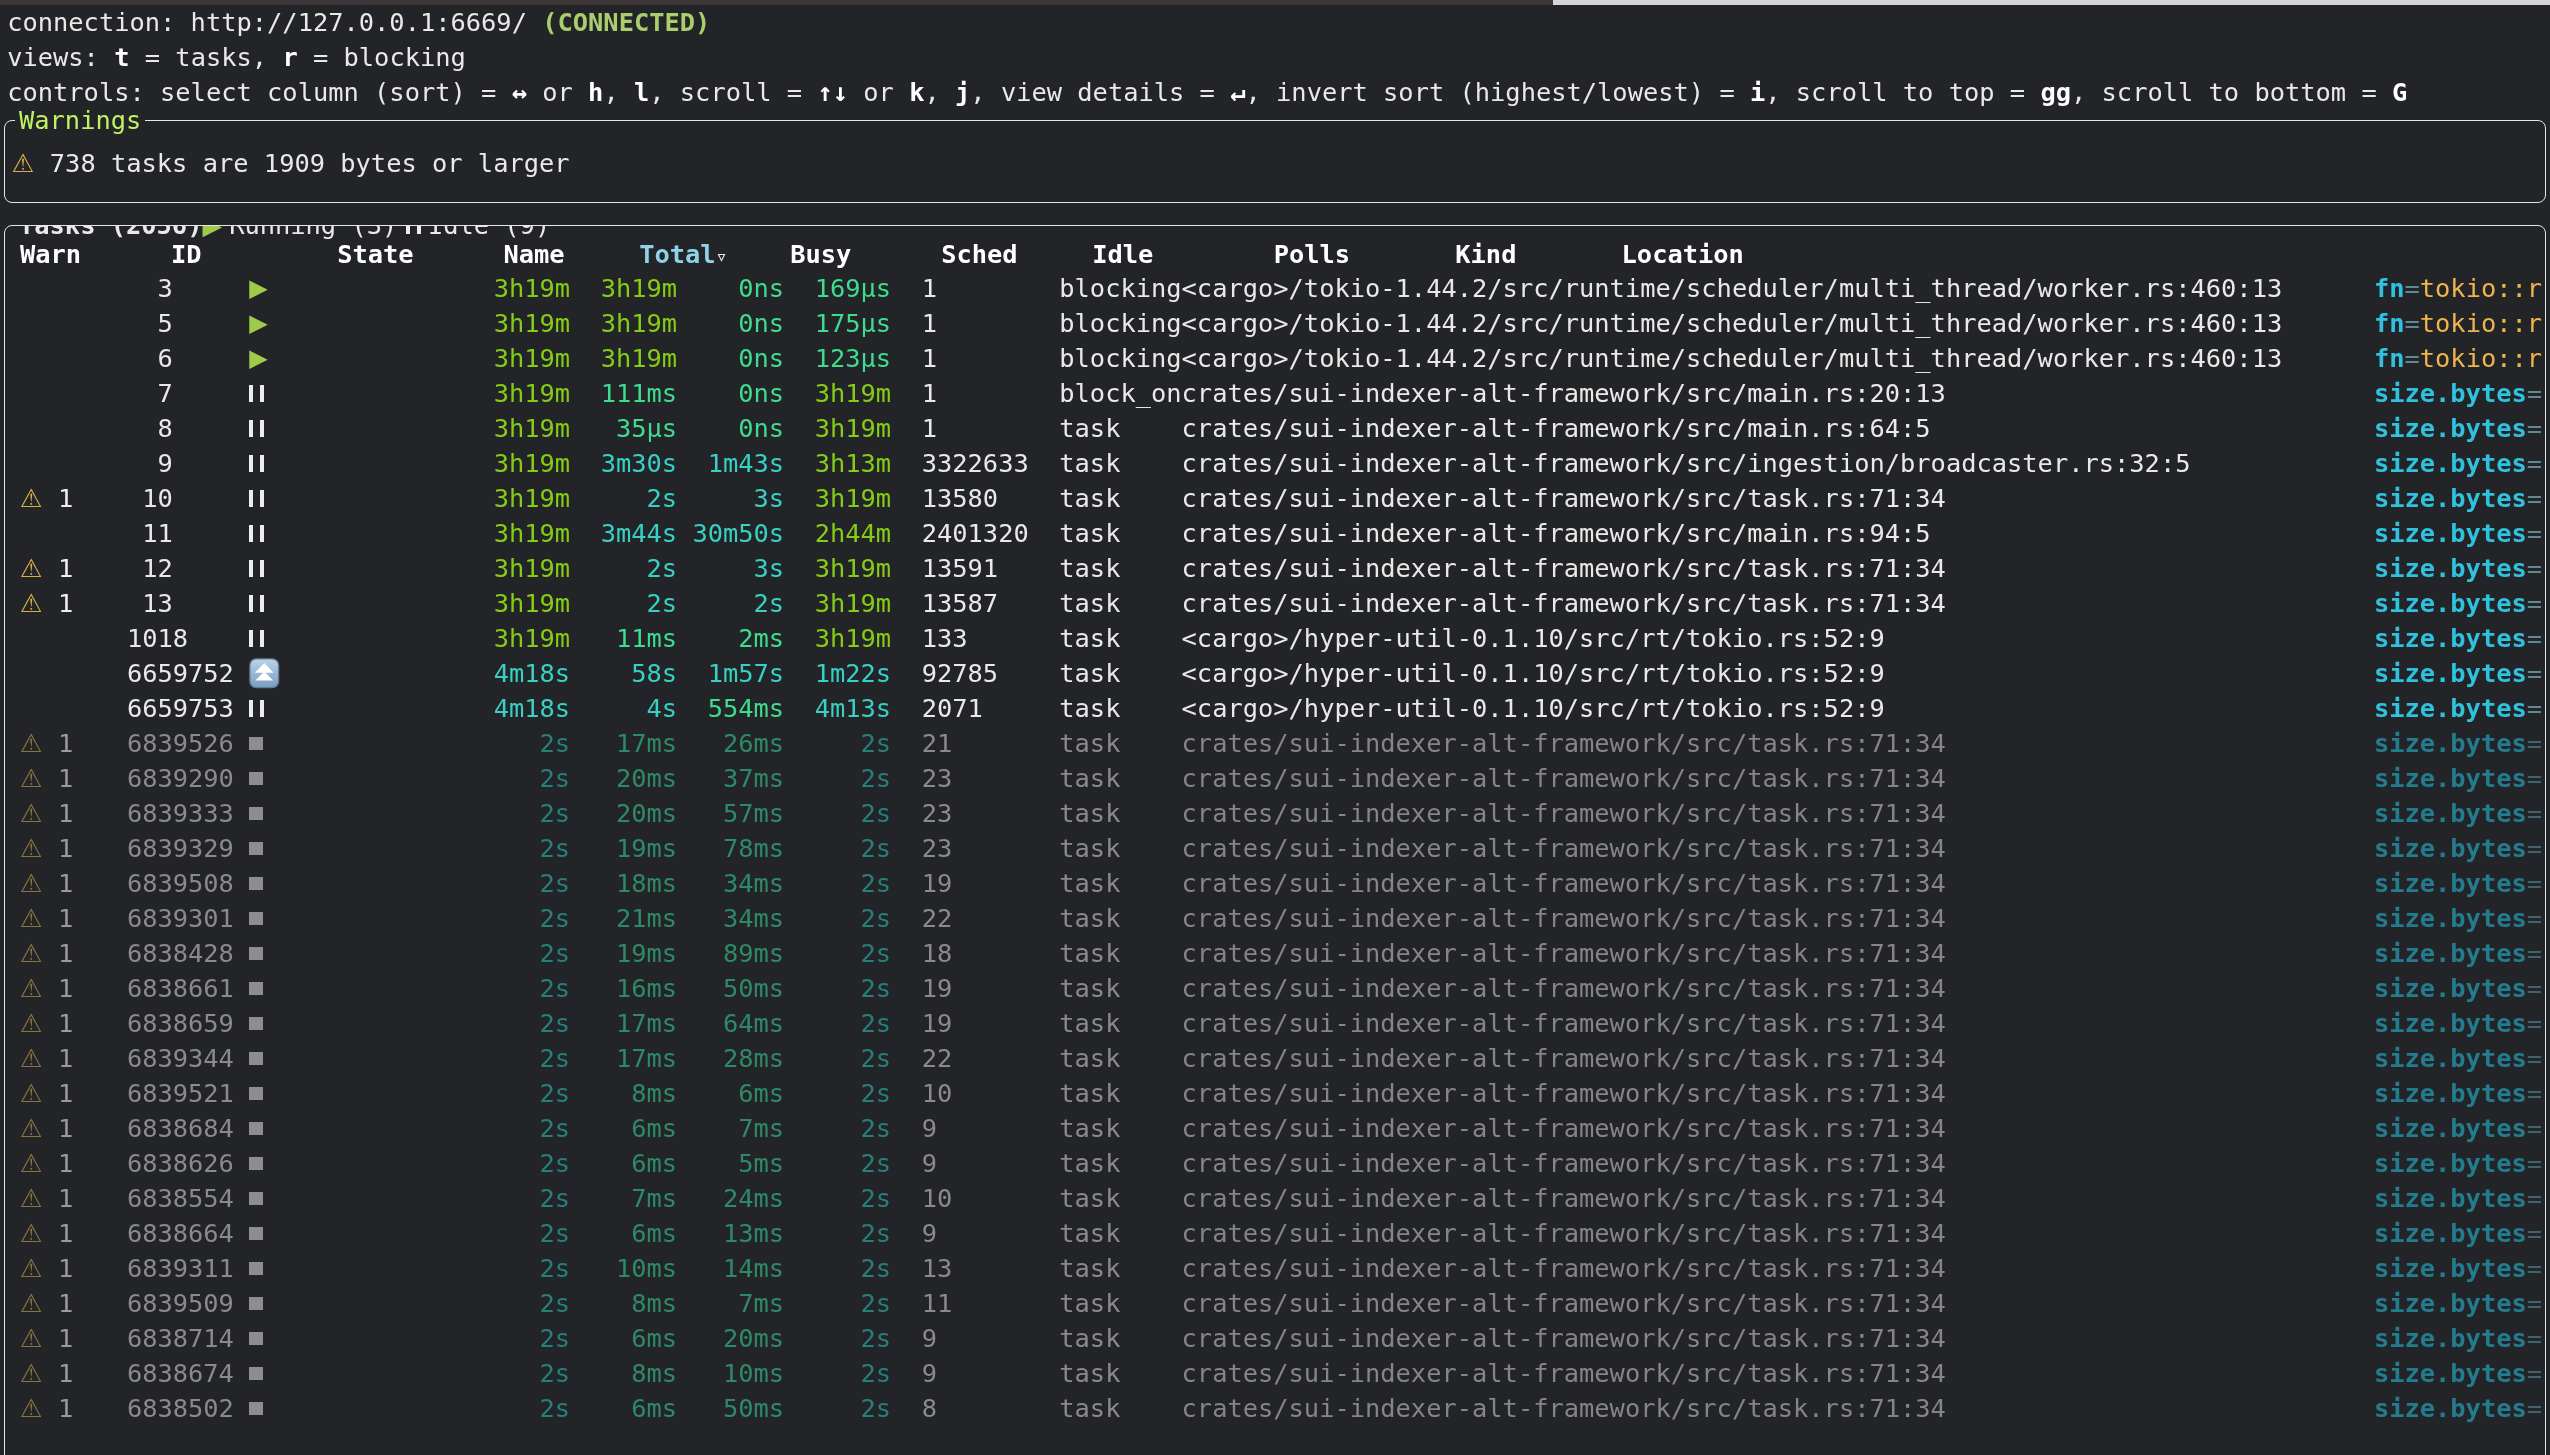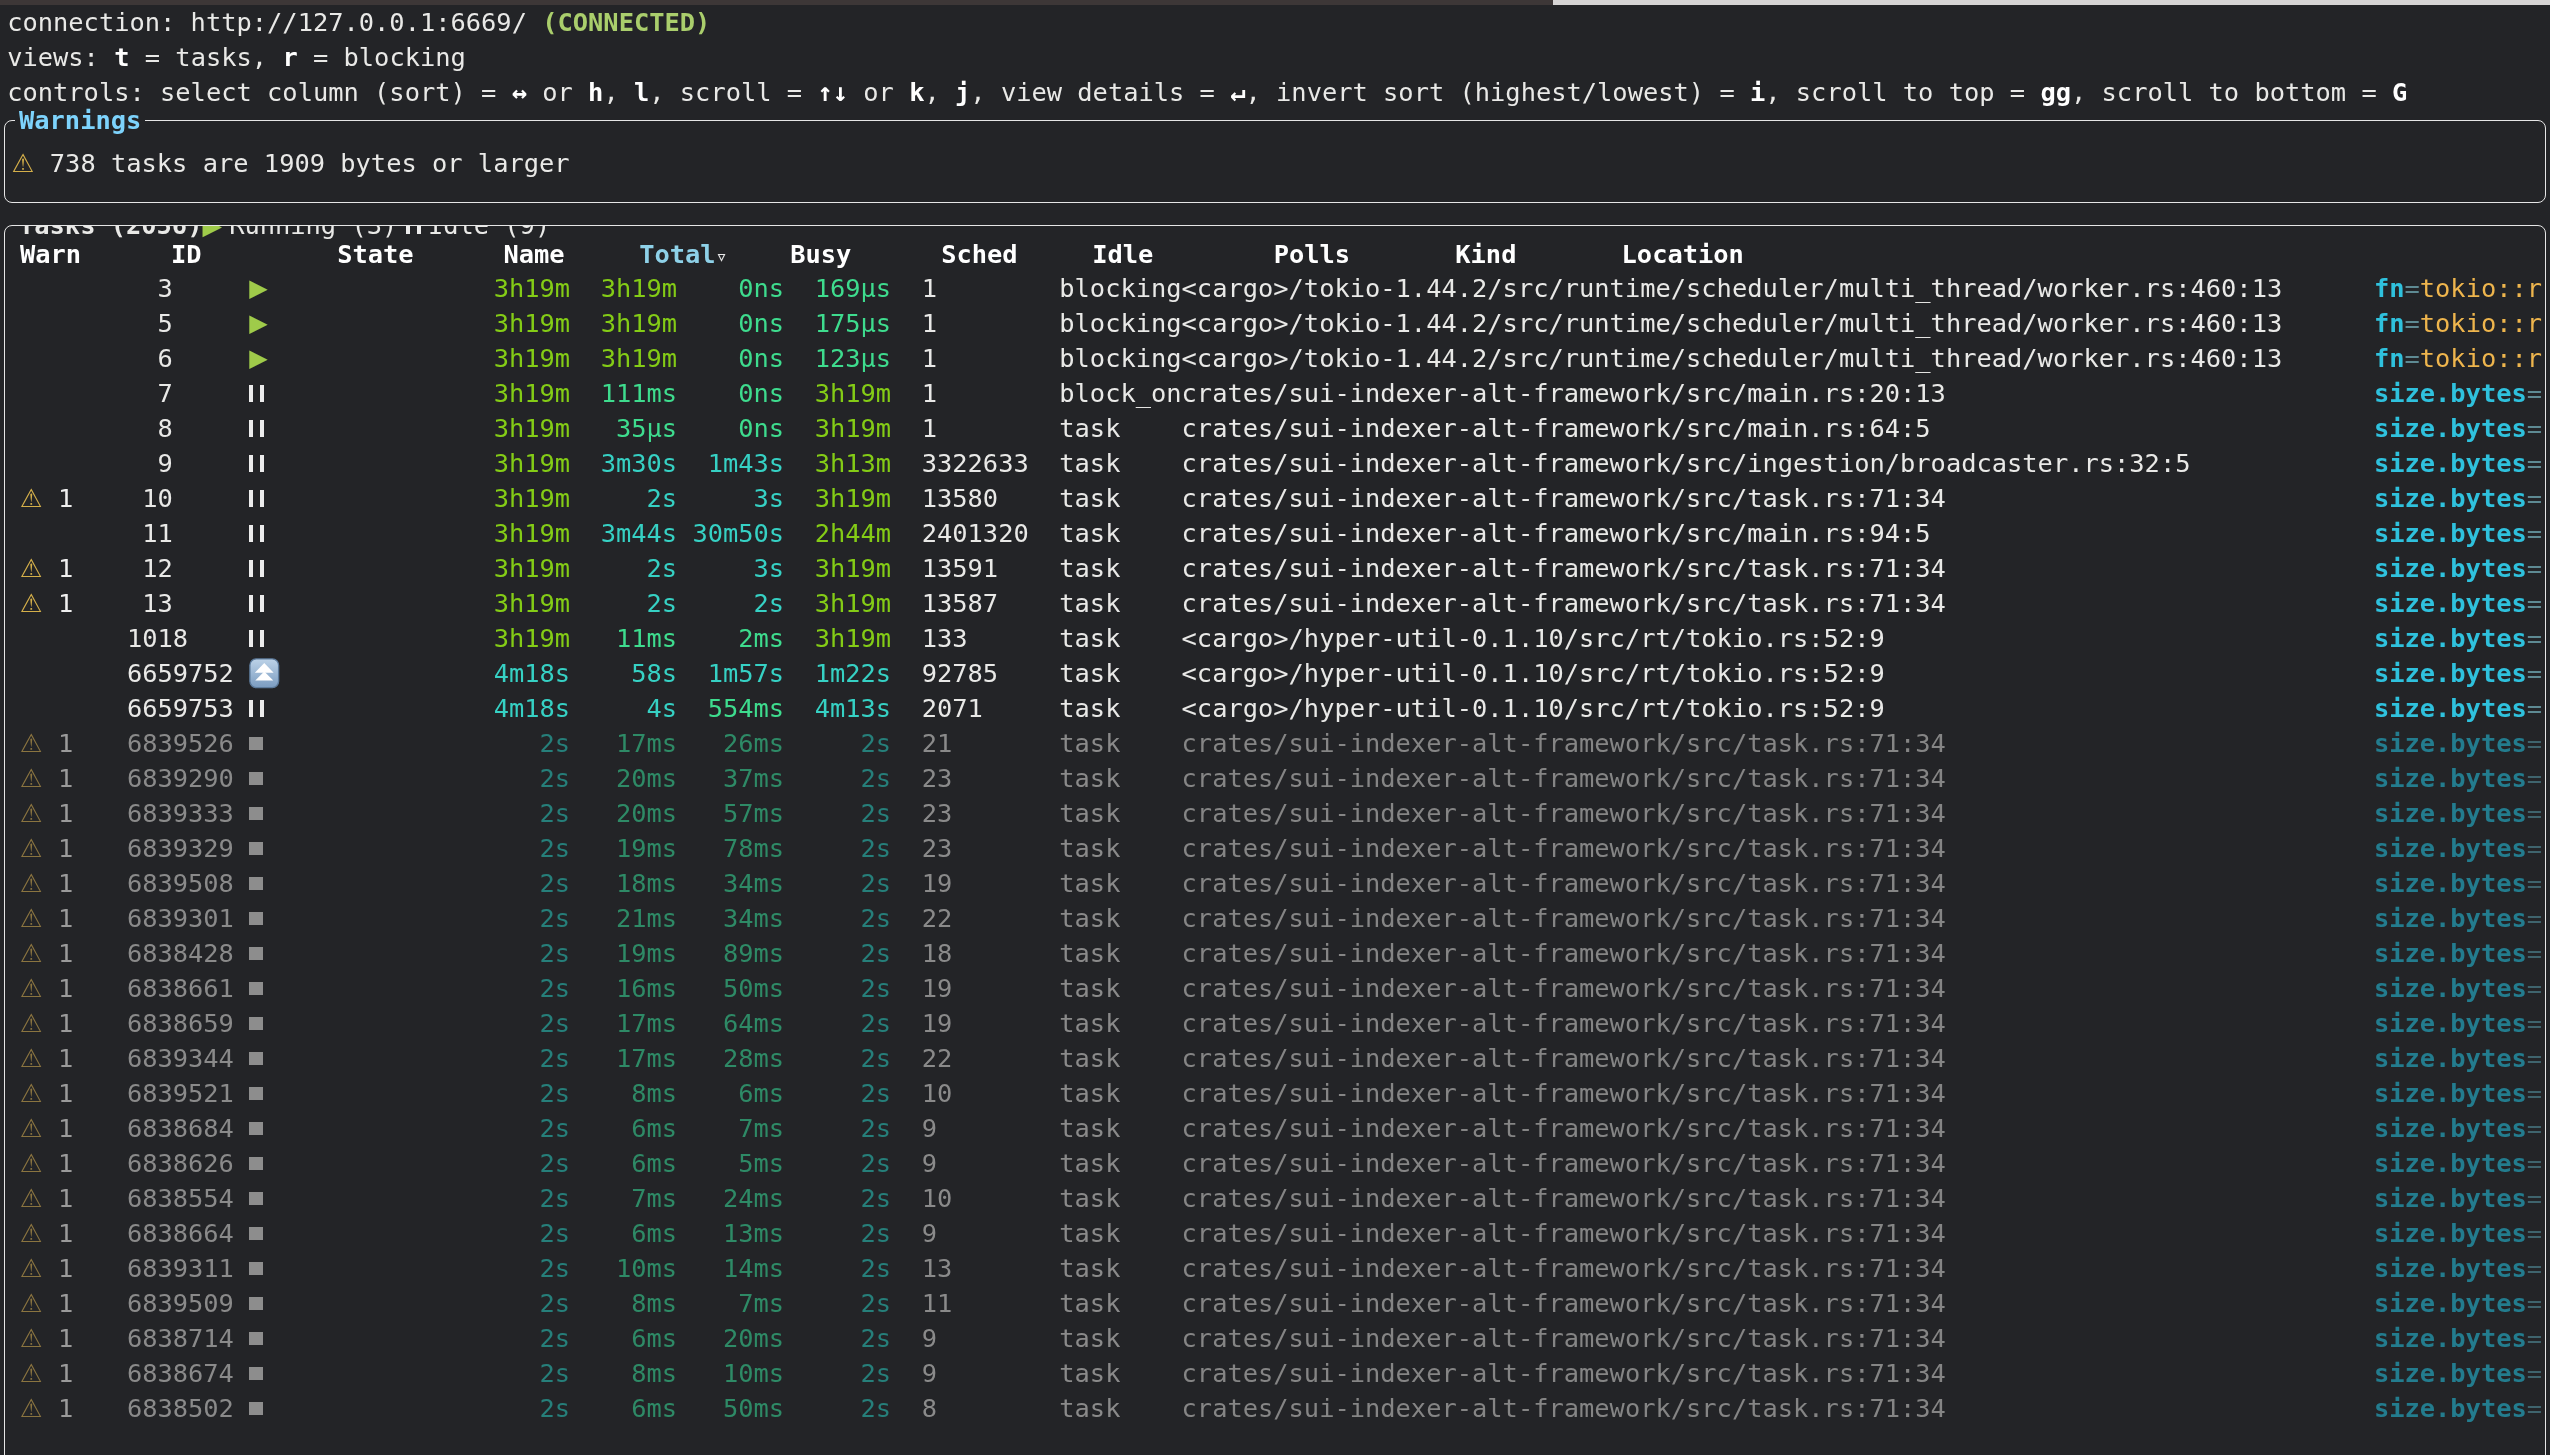--- a/index.html
+++ b/index.html
@@ -14,21 +14,21 @@
 
   .tabstrip { height:4.5px; width:100%; display:flex; }
   .tab-dark { width:1553px; background:#3d3737; }
   .tab-light { flex:1; background:#d6d4d4; }
 
   .status { padding-left:7.2px; white-space:nowrap; overflow:hidden; }
   .sline { height:35px; white-space:pre; }
 
   .panel { border:1.8px solid #e6e6e6; border-radius:8px; margin:0 3.6px; position:relative; }
   .ptitle { position:absolute; top:-18px; left:10.8px; background:#232427; padding:0 3.6px;
-            font-weight:bold; color:#7dd3fc; white-space:pre; }
+            font-weight:normal; color:#bef264; white-space:pre; }
   .warnings-panel { margin-top:10.8px; }
   .warnings-panel .wline { padding:25px 0 21.5px 7.2px; height:81px; white-space:pre; }
   .wicon { color:#d4af4a; font-family:"DejaVu Sans", sans-serif; }
 
   .tasks-panel { margin-top:21.5px; height:1256px; overflow:hidden; }
   .tasks-title { font-weight:normal; color:#e9e9e7; display:inline-flex; align-items:center; gap:0; }
   .runico { color:#9fcb4a; font-family:"DejaVu Sans", sans-serif; margin-right:7.2px; }
   .ico-pause { display:inline-block; width:14.4px; height:17px;
                border-left:4.5px solid #ececec; border-right:4.5px solid #ececec; }
   .tasks-title .ico-pause { margin:0 7.2px 0 9px; }

